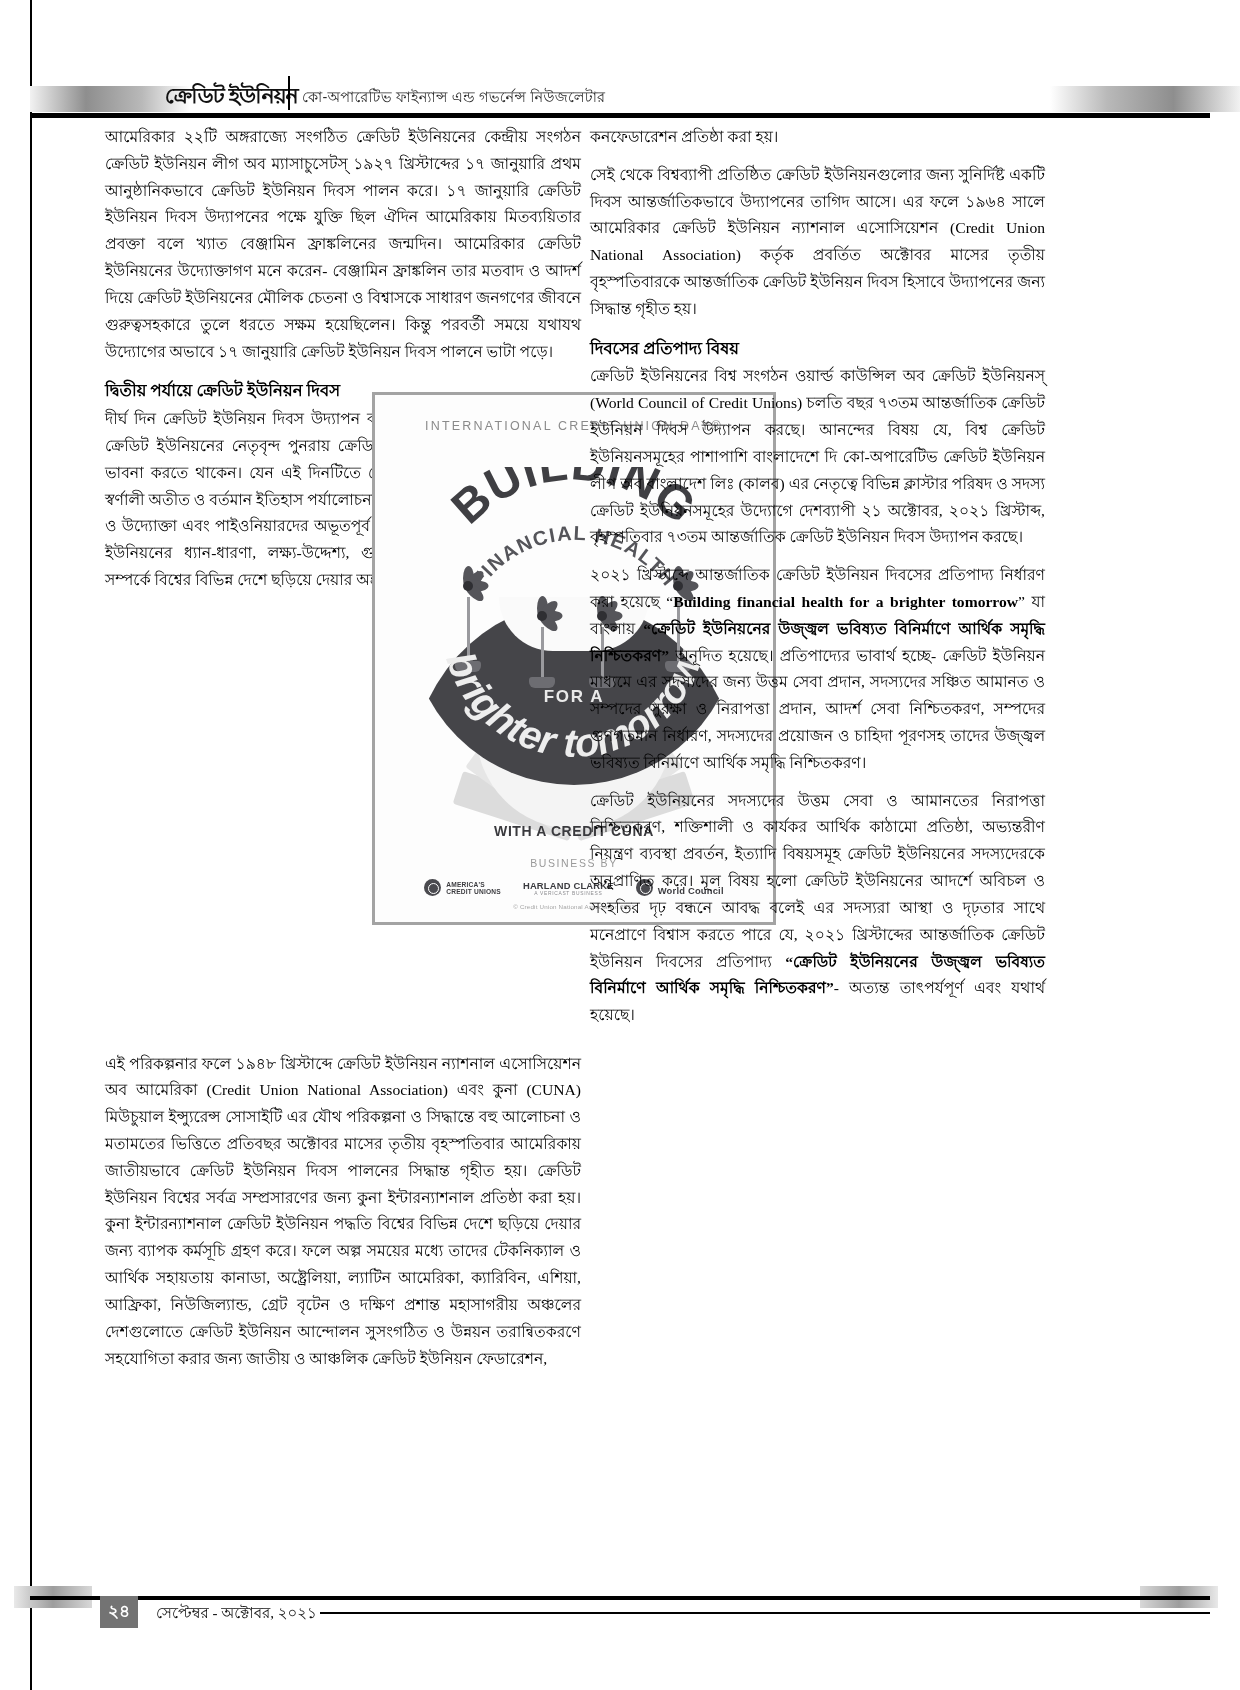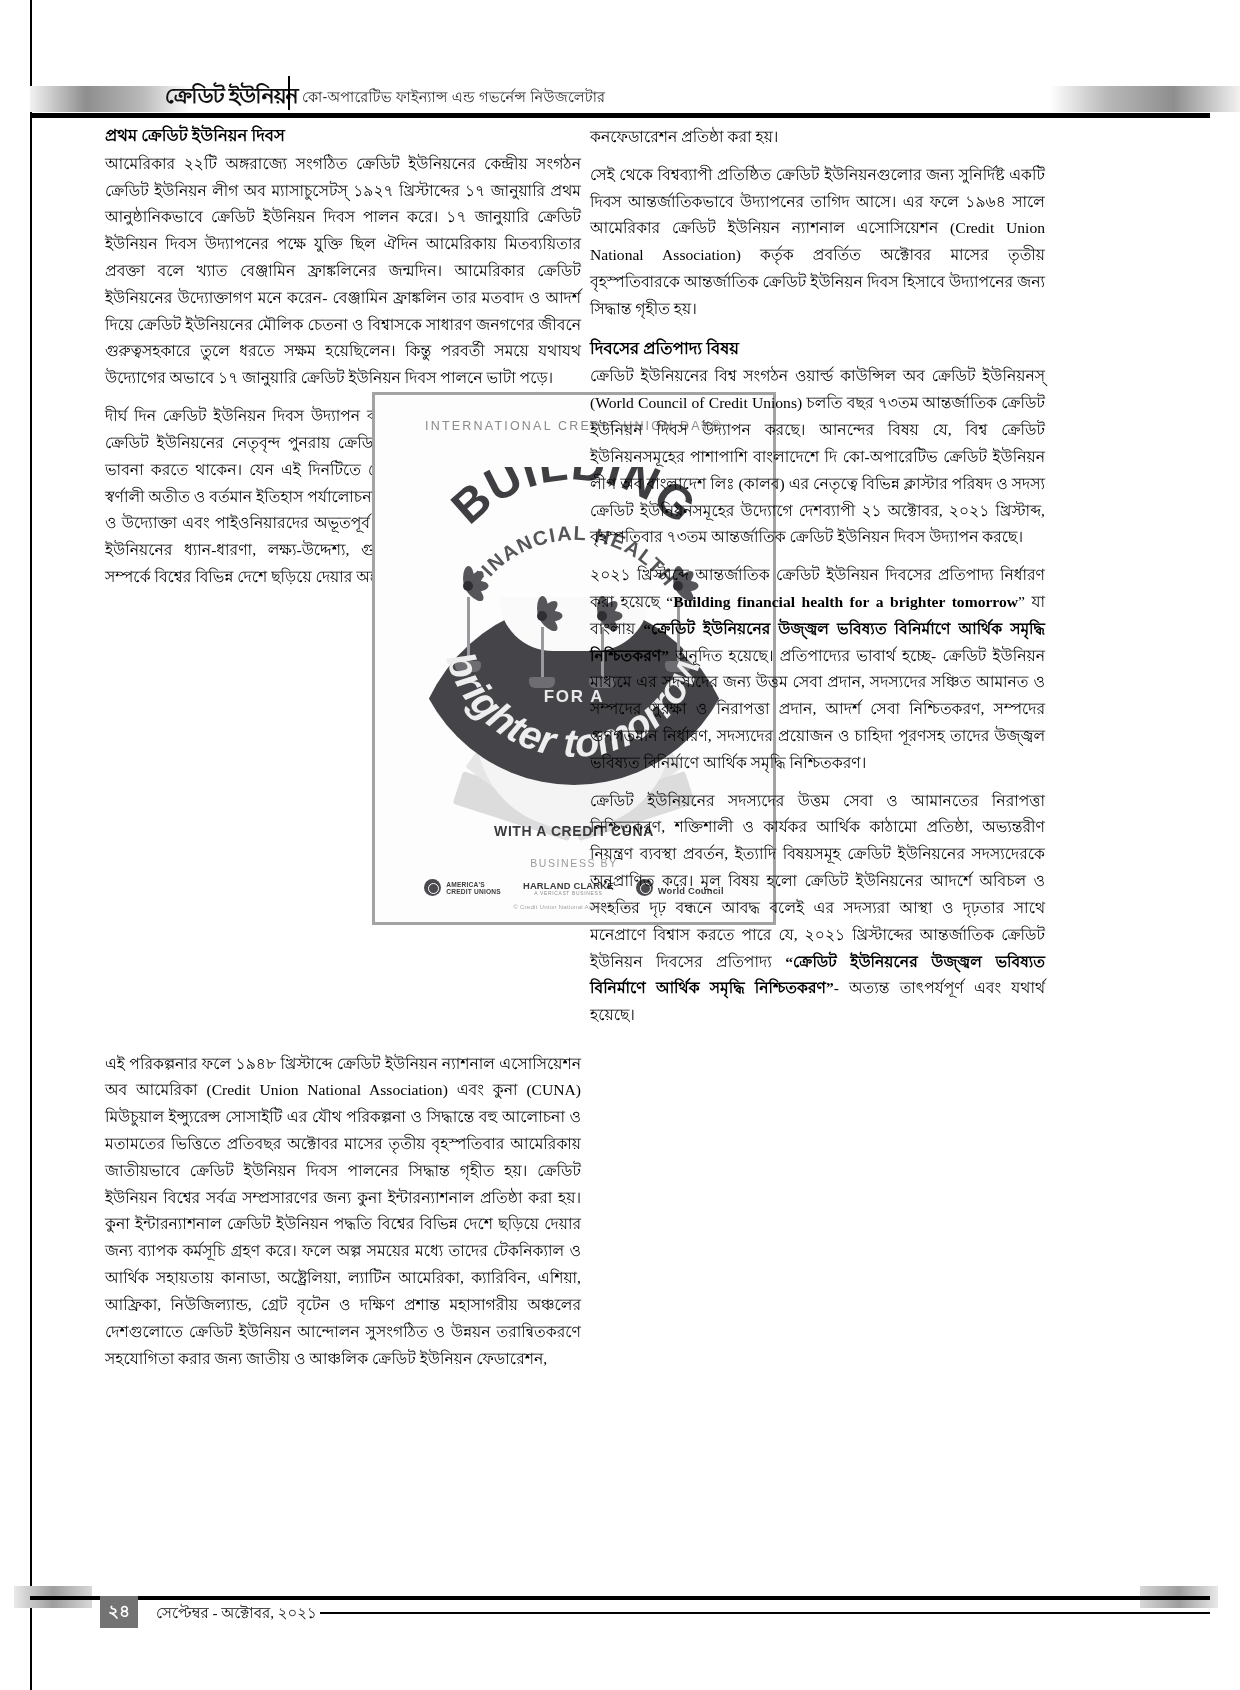--- a/index.html
+++ b/index.html
@@ -216,22 +216,22 @@
   <div class="masthead">
     <div class="mast-grad"></div>
     <div class="mast-grad-right"></div>
   </div>
   <div class="mast-logo">ক্রেডিট ইউনিয়ন</div>
   <div class="mast-divider"></div>
   <div class="mast-sub">কো-অপারেটিভ ফাইন্যান্স এন্ড গভর্নেন্স নিউজলেটার</div>
   <div class="rule-thick"></div>
 
   <div class="col col-left" style="height:830px;">
-    <h3>প্রথম ক্রেডিট ইউনিয়ন দিবস</h3>
     <p>আমেরিকার ২২টি অঙ্গরাজ্যে সংগঠিত ক্রেডিট ইউনিয়নের কেন্দ্রীয় সংগঠন ক্রেডিট ইউনিয়ন লীগ অব ম্যাসাচুসেটস্ ১৯২৭ খ্রিস্টাব্দের ১৭ জানুয়ারি প্রথম আনুষ্ঠানিকভাবে ক্রেডিট ইউনিয়ন দিবস পালন করে। ১৭ জানুয়ারি ক্রেডিট ইউনিয়ন দিবস উদ্যাপনের পক্ষে যুক্তি ছিল ঐদিন আমেরিকায় মিতব্যয়িতার প্রবক্তা বলে খ্যাত বেঞ্জামিন ফ্রাঙ্কলিনের জন্মদিন। আমেরিকার ক্রেডিট ইউনিয়নের উদ্যোক্তাগণ মনে করেন- বেঞ্জামিন ফ্রাঙ্কলিন তার মতবাদ ও আদর্শ দিয়ে ক্রেডিট ইউনিয়নের মৌলিক চেতনা ও বিশ্বাসকে সাধারণ জনগণের জীবনে গুরুত্বসহকারে তুলে ধরতে সক্ষম হয়েছিলেন। কিন্তু পরবর্তী সময়ে যথাযথ উদ্যোগের অভাবে ১৭ জানুয়ারি ক্রেডিট ইউনিয়ন দিবস পালনে ভাটা পড়ে।</p>
+    <h3 class="spaced">দ্বিতীয় পর্যায়ে ক্রেডিট ইউনিয়ন দিবস</h3>
     <p>দীর্ঘ দিন ক্রেডিট ইউনিয়ন দিবস উদ্যাপন বন্ধ থাকার পর আমেরিকার বিভিন্ন ক্রেডিট ইউনিয়নের নেতৃবৃন্দ পুনরায় ক্রেডিট ইউনিয়ন দিবস পালনের চিন্তা-ভাবনা করতে থাকেন। যেন এই দিনটিতে ক্রেডিট ইউনিয়নের গৌরবোজ্জ্বল স্বর্ণালী অতীত ও বর্তমান ইতিহাস পর্যালোচনা, এই আন্দোলনের স্বপ্নদ্রষ্টা, প্রবক্তা ও উদ্যোক্তা এবং পাইওনিয়ারদের অভূতপূর্ব কাজের স্বীকৃতি দেয়া এবং ক্রেডিট ইউনিয়নের ধ্যান-ধারণা, লক্ষ্য-উদ্দেশ্য, গুরুত্ব, নীতি-আদর্শ এবং কার্যক্রম সম্পর্কে বিশ্বের বিভিন্ন দেশে ছড়িয়ে দেয়ার অঙ্গীকার নেয়া যায়।</p>
   </div>
 
   <div class="left-lower" style="top:1035px;">
     <p>এই পরিকল্পনার ফলে ১৯৪৮ খ্রিস্টাব্দে ক্রেডিট ইউনিয়ন ন্যাশনাল এসোসিয়েশন অব আমেরিকা (Credit Union National Association) এবং কুনা (CUNA) মিউচুয়াল ইন্স্যুরেন্স সোসাইটি এর যৌথ পরিকল্পনা ও সিদ্ধান্তে বহু আলোচনা ও মতামতের ভিত্তিতে প্রতিবছর অক্টোবর মাসের তৃতীয় বৃহস্পতিবার আমেরিকায় জাতীয়ভাবে ক্রেডিট ইউনিয়ন দিবস পালনের সিদ্ধান্ত গৃহীত হয়। ক্রেডিট ইউনিয়ন বিশ্বের সর্বত্র সম্প্রসারণের জন্য কুনা ইন্টারন্যাশনাল প্রতিষ্ঠা করা হয়। কুনা ইন্টারন্যাশনাল ক্রেডিট ইউনিয়ন পদ্ধতি বিশ্বের বিভিন্ন দেশে ছড়িয়ে দেয়ার জন্য ব্যাপক কর্মসূচি গ্রহণ করে। ফলে অল্প সময়ের মধ্যে তাদের টেকনিক্যাল ও আর্থিক সহায়তায় কানাডা, অষ্ট্রেলিয়া, ল্যাটিন আমেরিকা, ক্যারিবিন, এশিয়া, আফ্রিকা, নিউজিল্যান্ড, গ্রেট বৃটেন ও দক্ষিণ প্রশান্ত মহাসাগরীয় অঞ্চলের দেশগুলোতে ক্রেডিট ইউনিয়ন আন্দোলন সুসংগঠিত ও উন্নয়ন তরান্বিতকরণে সহযোগিতা করার জন্য জাতীয় ও আঞ্চলিক ক্রেডিট ইউনিয়ন ফেডারেশন,</p>
   </div>
 
   <div class="poster">
 
     <div class="poster-title">INTERNATIONAL CREDIT UNION DAY®</div>

